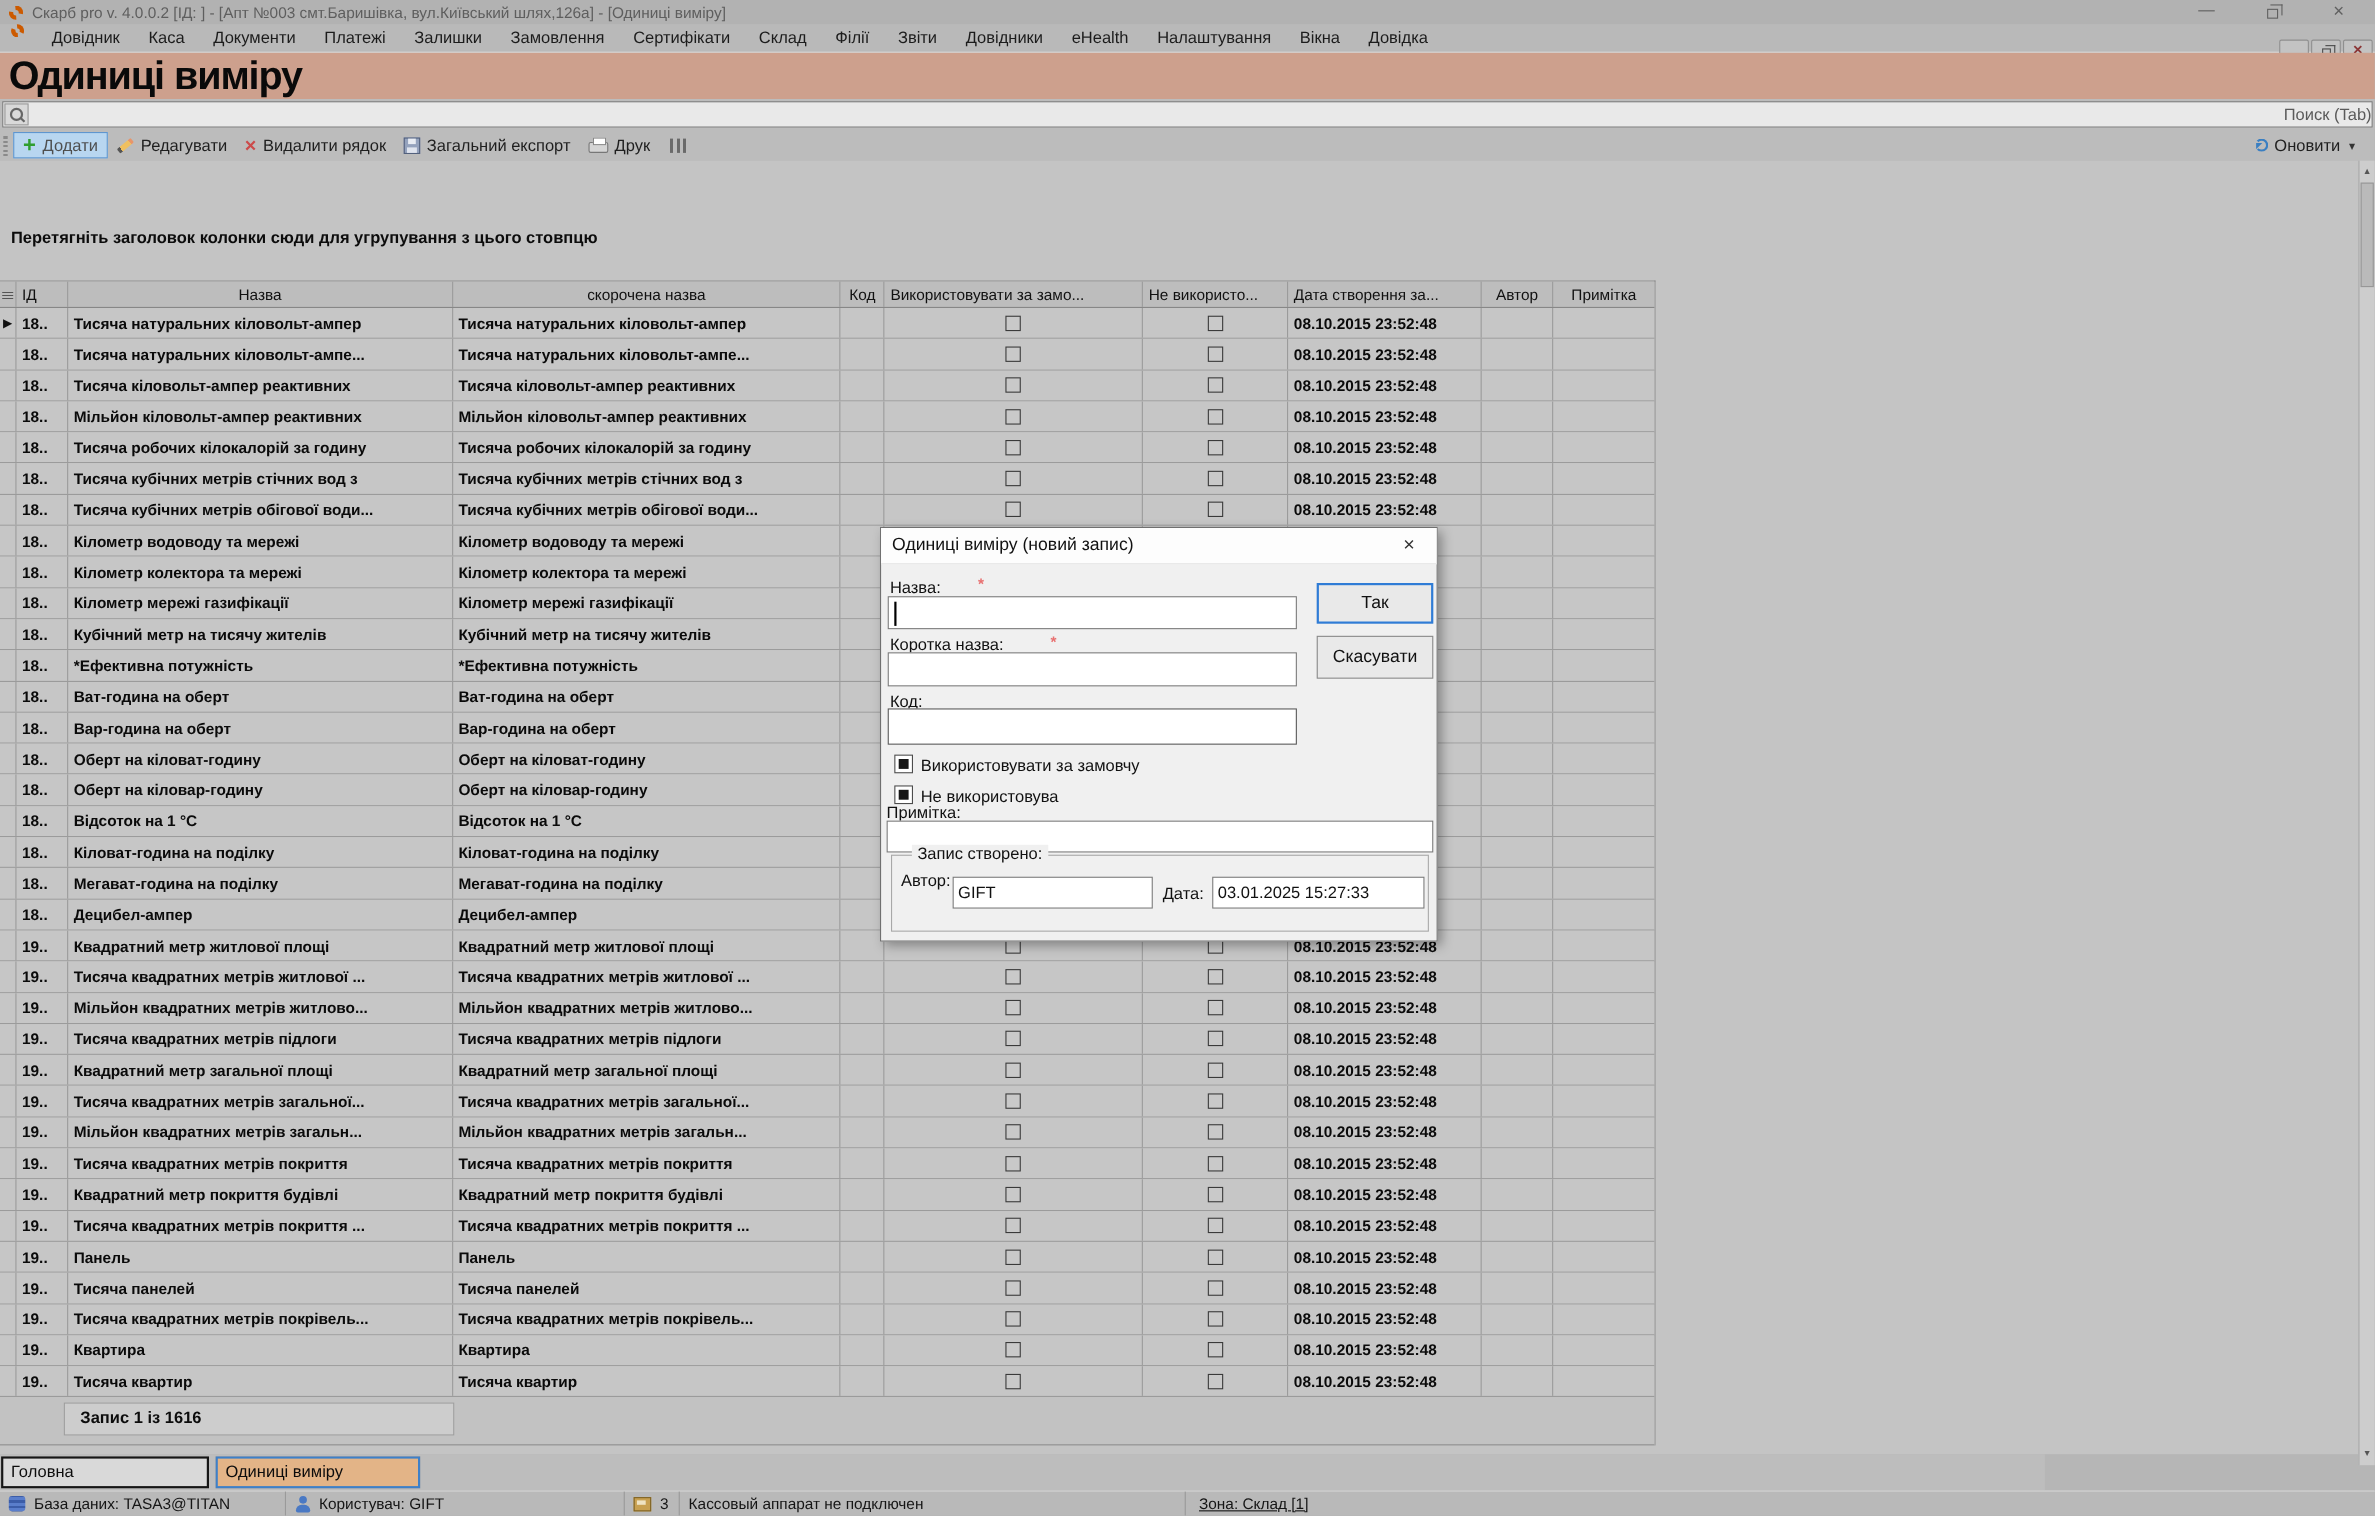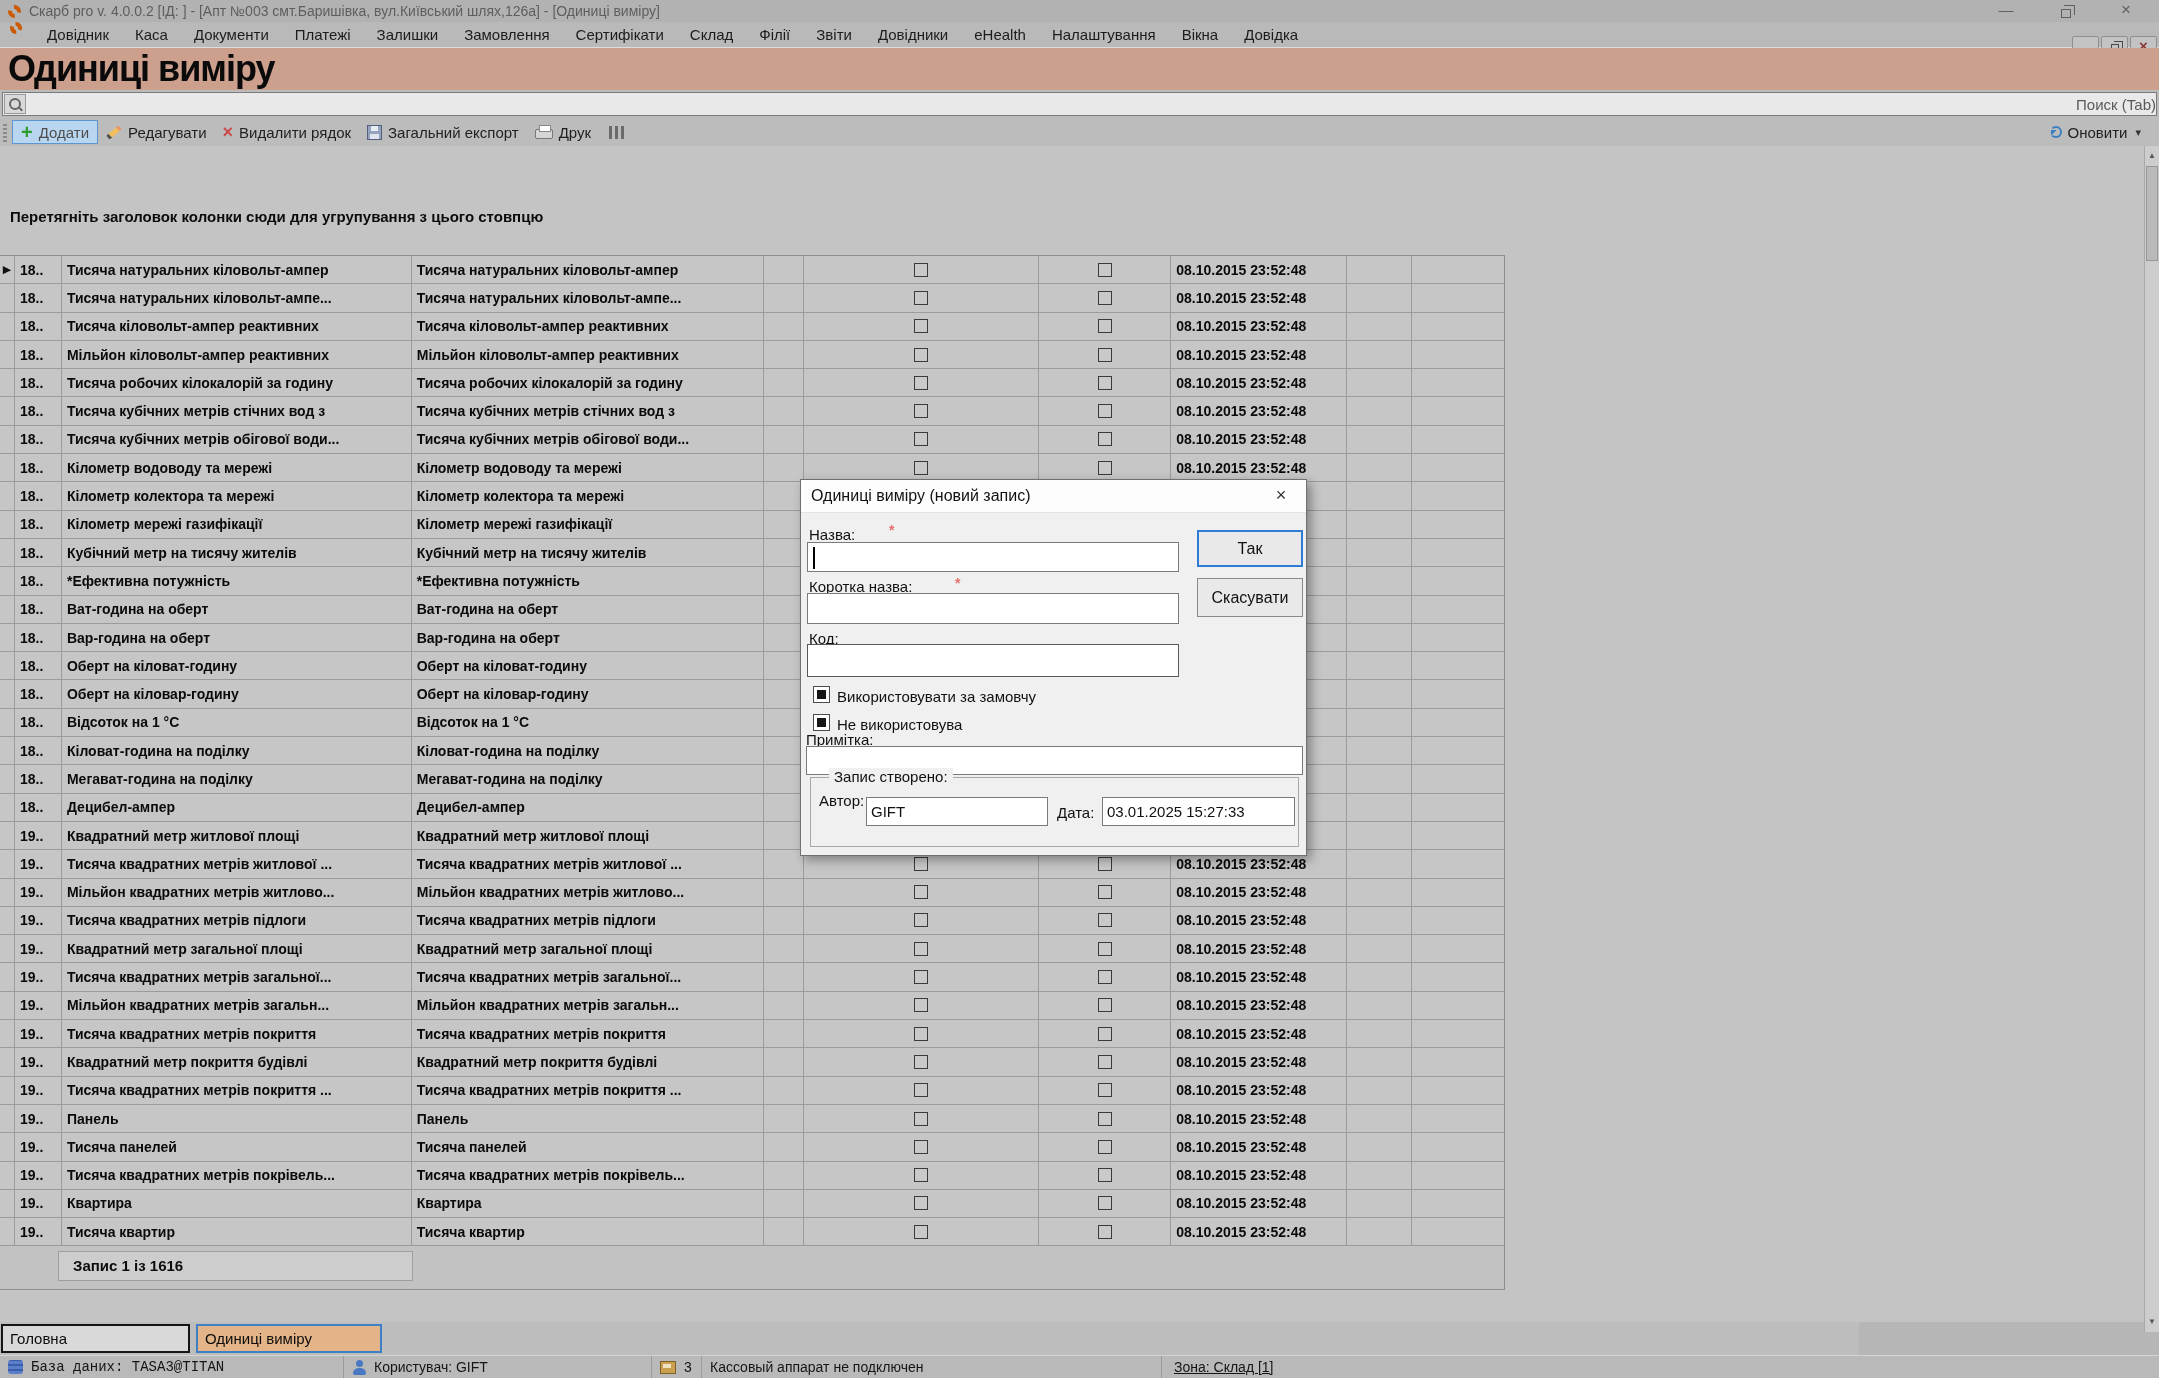--- a/index.html
+++ b/index.html
@@ -95,21 +95,21 @@
 
   
   .tabsrow { position:absolute; top:1322px; left:0; width:1859px; height:33px; background:#bdbdbd; }
   .tab { position:absolute; top:2px; height:29px; font-size:15px; color:#0c0c0c; padding-left:7px; display:flex; align-items:center; }
   .tab.home { left:1px; width:189px; background:#d9d9d9; border:2px solid #151515; }
   .tab.active { left:196px; width:186px; background:#e3b487; border:2px solid #3e80c8; }
 
   
   .statusbar { position:absolute; top:1355px; left:0; width:2159px; height:23px; background:#b9b9b9; border-top:1px solid #d5d5d5; display:flex; font-size:14px; color:#151515; }
   .seg { display:flex; align-items:center; border-right:1px solid #9a9a9a; height:100%; padding-left:8px; }
-  .seg-db { width:344px;font-family:Liberation Mono, monospace; } .seg-user { width:308px; } .seg-count { width:50px; } .seg-cash { width:460px; } .seg-zone { flex:1; border-right:none; padding-left:12px;text-decoration:underline; }
+  .seg-db { width:260px; } .seg-user { width:308px; } .seg-count { width:50px; } .seg-cash { width:460px; } .seg-zone { flex:1; border-right:none; padding-left:12px;text-decoration:underline; }
   .db-icon { width:15px; height:14px; border-radius:3px; background:repeating-linear-gradient(0deg,#5a7ecb 0 3px,#3c5da8 3px 5px); margin-right:8px; flex:none; }
   .user-icon { width:14px; height:15px; position:relative; margin-right:8px; flex:none; }
   .user-icon::before { content:""; position:absolute; left:4px; top:0; width:7px; height:7px; background:#4a79c4; border-radius:50%; }
   .user-icon::after { content:""; position:absolute; left:1px; bottom:0; width:13px; height:7px; background:#4a79c4; border-radius:6px 6px 2px 2px; }
   .cash-icon { width:16px; height:13px; background:#c8a050; border:1px solid #7d6224; position:relative; margin-right:8px; flex:none; }
   .cash-icon::before { content:""; position:absolute; left:2px; top:2px; width:8px; height:4px; background:#efe3c2; }
 
   
   .dialog { position:absolute; left:800px; top:479px; width:507px; height:377px; background:#f0f0f0; border:1px solid #707070; box-shadow:4px 4px 10px rgba(0,0,0,.35); z-index:50; font-size:15px; color:#111; }
   .dtitle { height:33px; background:#fdfdfd; display:flex; align-items:center; padding-left:10px; font-size:16px; border-bottom:1px solid #e4e4e4; }
@@ -219,20 +219,34 @@
       <span class="refresh-icon"></span>
       <span>Оновити</span>
       <span class="dd-arrow">▾</span>
     </span>
   </div>
 
   <div class="workarea">
     <div class="grouphint">Перетягніть заголовок колонки сюди для угрупування з цього стовпцю</div>
 
     <div class="grid">
+      <div class="thead">
+        <div class="c cw-marker">
+            <span class="hdr-grip"></span>
+          </div>
+        <div class="c cw-id">ІД</div>
+        <div class="c cw-name center">Назва</div>
+        <div class="c cw-short center">скорочена назва</div>
+        <div class="c cw-code center">Код</div>
+        <div class="c cw-use">Використовувати за замо...</div>
+        <div class="c cw-nouse">Не використо...</div>
+        <div class="c cw-date">Дата створення за...</div>
+        <div class="c cw-author center">Автор</div>
+        <div class="c cw-note center">Примітка</div>
+      </div>
       <div class="tbody">
 
           <div class="trow">
             <div class="c cw-marker">
               <span class="rowmark">▶</span>
             </div>
             <div class="c cw-id">18..</div>
             <div class="c cw-name">Тисяча натуральних кіловольт-ампер</div>
             <div class="c cw-short">Тисяча натуральних кіловольт-ампер</div>
             <div class="c cw-code"></div>

